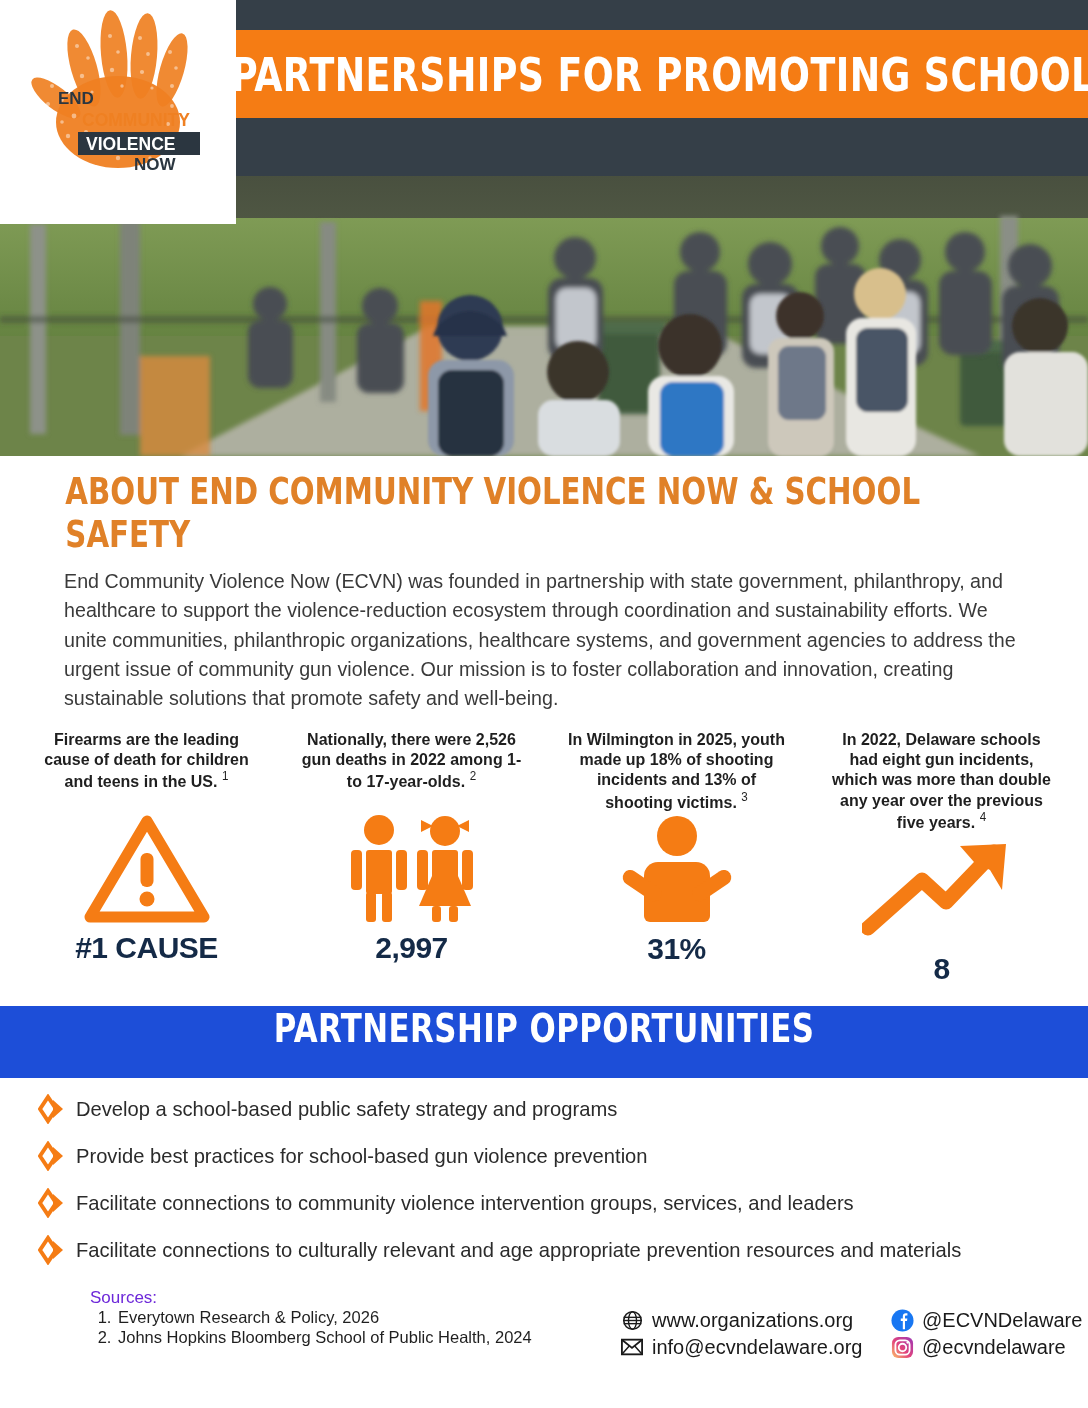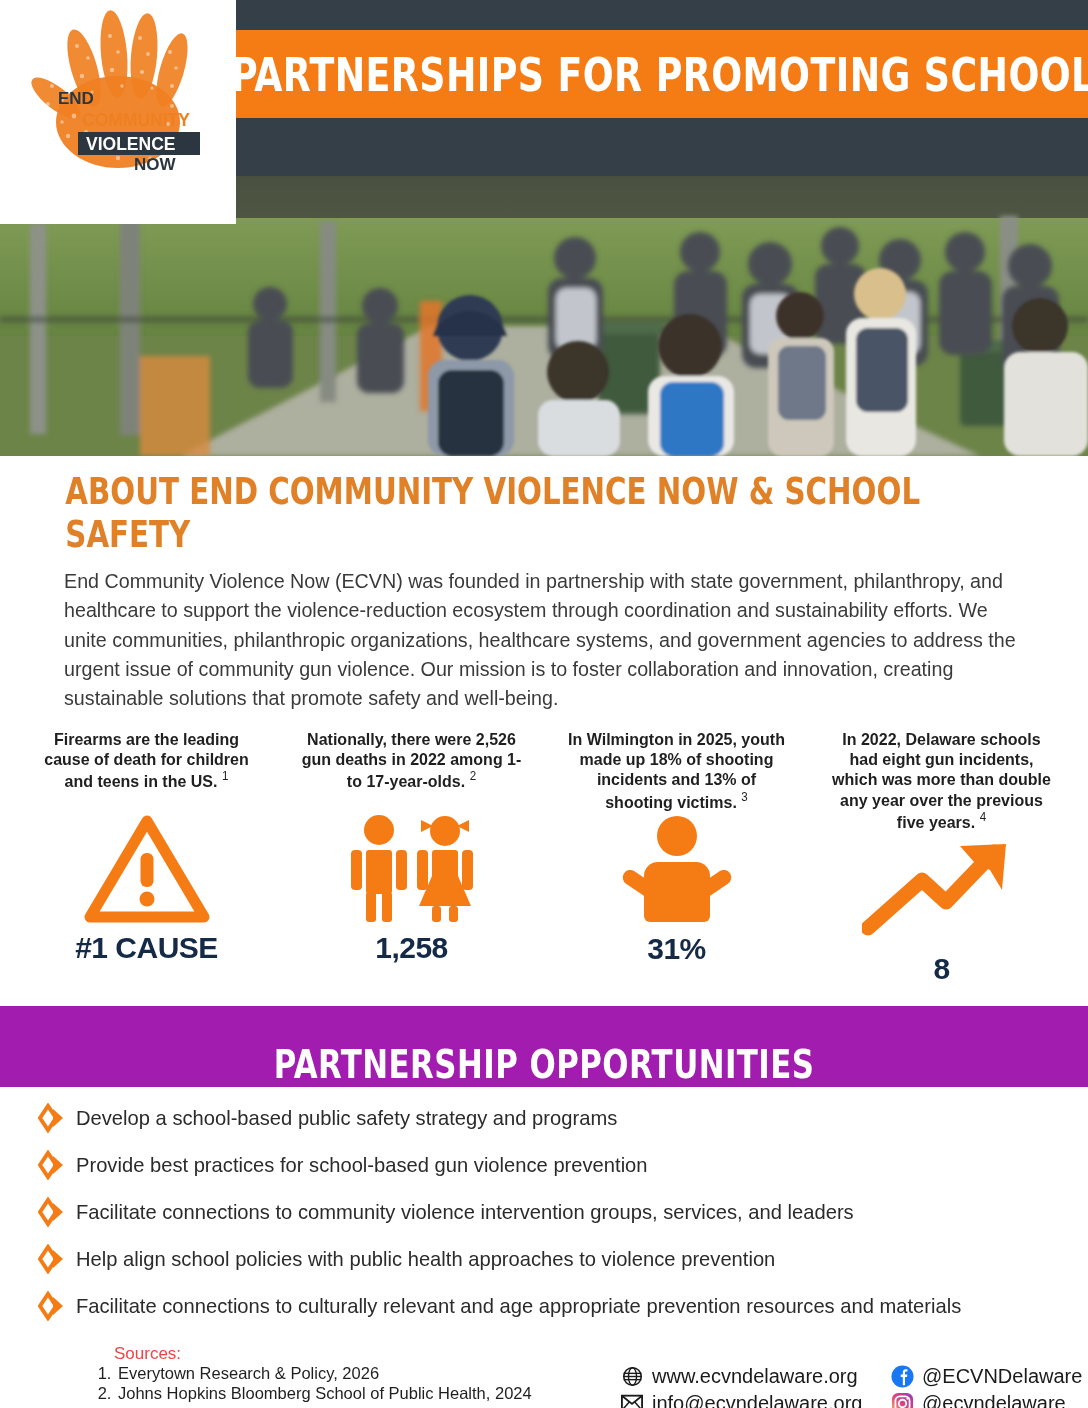--- a/index.html
+++ b/index.html
@@ -135,24 +135,24 @@
     font-size: 30px;
     font-weight: bold;
     letter-spacing: -0.5px;
     margin-top: 6px;
   }
 
   
   .partner-bar {
     margin-top: 20px;
     width: 1088px;
-    height: 81px;
-    background: #a21caf;
-    display: flex;
-    align-items: flex-end;
+    height: 72px;
+    background: #1d4ed8;
+    display: flex;
+    align-items: flex-start;
     justify-content: center;
   }
   .partner-bar-title {
     color: #ffffff;
     font-family: "Liberation Sans Narrow", "DejaVu Sans Condensed", "Liberation Sans", sans-serif;
     font-size: 39px;
     font-weight: bold;
     letter-spacing: 0.5px;
     transform: scaleX(0.88);
   }
@@ -183,24 +183,23 @@
   
   .footer {
     display: flex;
     align-items: flex-start;
     padding: 6px 0 0 90px;
   }
   .sources {
     flex: 0 0 530px;
   }
   .sources-label {
-    color: #ef4444;
+    color: #6d28d9;
     font-size: 17px;
     line-height: 1.16;
-    margin-left: 24px;
   }
   .sources-list {
     margin: 0;
     padding-left: 26px;
     color: #1f1f1f;
     font-size: 16.5px;
     line-height: 1.18;
   }
   .sources-list li { padding-left: 2px; }
 
@@ -442,21 +441,21 @@
           <path d="M132 6 l-12 6 12 6 z"></path>
           <rect x="95" y="36" width="26" height="34" rx="3"></rect>
           <rect x="80" y="36" width="11" height="40" rx="4"></rect>
           <rect x="125" y="36" width="11" height="40" rx="4"></rect>
           <path d="M95 62 L121 62 L134 92 L82 92 Z"></path>
           <rect x="95" y="92" width="9" height="16" rx="3"></rect>
           <rect x="112" y="92" width="9" height="16" rx="3"></rect>
         </g>
       </svg>
     </div>
-    <div class="stat-value">1,258</div>
+    <div class="stat-value">2,997</div>
   </div>
 
   <div class="stat">
     <div class="stat-caption">
       <span>In Wilmington in 2025, youth made up 18% of shooting incidents and 13% of shooting victims.</span>
       <sup>3</sup>
     </div>
     <div class="stat-icon">
       <svg width="118" height="108" viewBox="0 0 118 108">
         <g fill="#f57c14">
@@ -509,27 +508,20 @@
   </div>
 
   <div class="opp">
     <svg class="opp-bullet" viewBox="0 0 26 30">
       <path d="M2 15 L10 3 L18 15 L10 27 Z" fill="none" stroke="#f57c14" stroke-width="4"></path>
       <path d="M15 6 L25 15 L15 24 Z" fill="#f57c14"></path>
     </svg>
     <span class="opp-text">Facilitate connections to community violence intervention groups, services, and leaders</span>
   </div>
 
-  <div class="opp">
-    <svg class="opp-bullet" viewBox="0 0 26 30">
-      <path d="M2 15 L10 3 L18 15 L10 27 Z" fill="none" stroke="#f57c14" stroke-width="4"></path>
-      <path d="M15 6 L25 15 L15 24 Z" fill="#f57c14"></path>
-    </svg>
-    <span class="opp-text">Help align school policies with public health approaches to violence prevention</span>
-  </div>
 
   <div class="opp">
     <svg class="opp-bullet" viewBox="0 0 26 30">
       <path d="M2 15 L10 3 L18 15 L10 27 Z" fill="none" stroke="#f57c14" stroke-width="4"></path>
       <path d="M15 6 L25 15 L15 24 Z" fill="#f57c14"></path>
     </svg>
     <span class="opp-text">Facilitate connections to culturally relevant and age appropriate prevention resources and materials</span>
   </div>
 
 </div>
@@ -549,21 +541,21 @@
     <div class="contact-row">
       <span class="contact-icon">
         <svg width="21" height="21" viewBox="0 0 24 24">
           <circle cx="12" cy="12" r="10" fill="none" stroke="#1a1a1a" stroke-width="1.8"></circle>
           <ellipse cx="12" cy="12" rx="4.6" ry="10" fill="none" stroke="#1a1a1a" stroke-width="1.6"></ellipse>
           <line x1="2" y1="8.4" x2="22" y2="8.4" stroke="#1a1a1a" stroke-width="1.6"></line>
           <line x1="2" y1="15.6" x2="22" y2="15.6" stroke="#1a1a1a" stroke-width="1.6"></line>
           <line x1="2" y1="12" x2="22" y2="12" stroke="#1a1a1a" stroke-width="1.6"></line>
         </svg>
       </span>
-      <span class="contact-text">www.ecvndelaware.org</span>
+      <span class="contact-text">www.organizations.org</span>
     </div>
     <div class="contact-row">
       <span class="contact-icon">
         <svg width="22" height="18" viewBox="0 0 24 18">
           <rect x="1" y="1" width="22" height="16" fill="none" stroke="#1a1a1a" stroke-width="2"></rect>
           <path d="M1 1 L12 10 L23 1" fill="none" stroke="#1a1a1a" stroke-width="2"></path>
           <path d="M1 17 L9 8 M23 17 L15 8" fill="none" stroke="#1a1a1a" stroke-width="1.6"></path>
         </svg>
       </span>
       <span class="contact-text">info@ecvndelaware.org</span>

